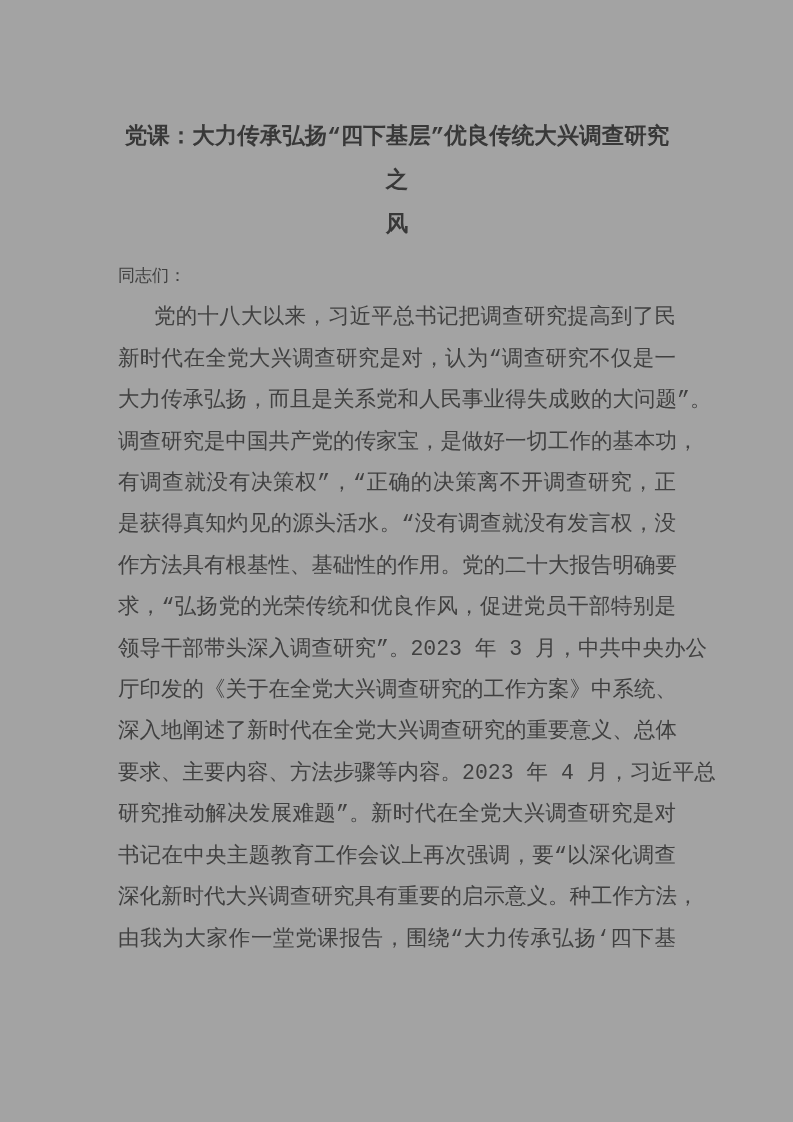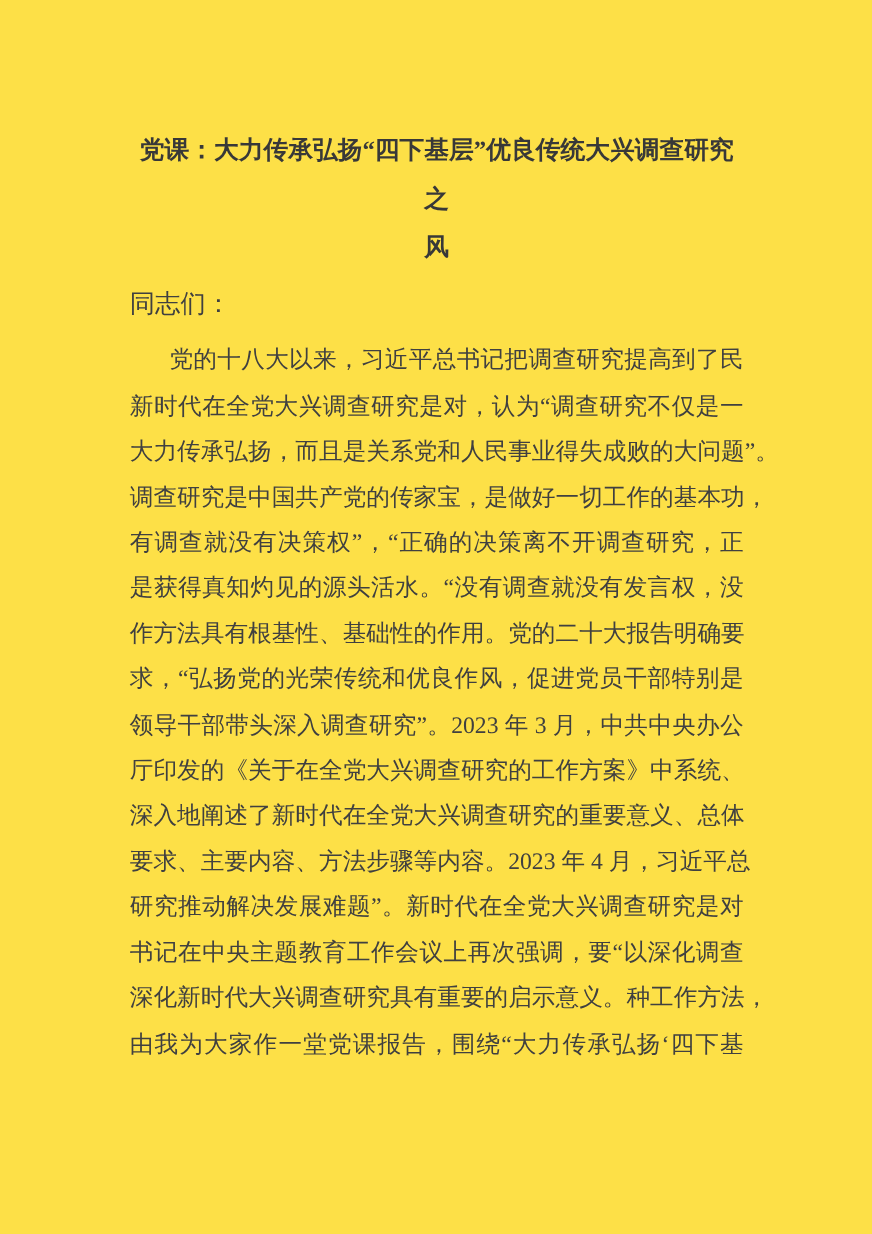--- a/index.html
+++ b/index.html
@@ -4,49 +4,48 @@
 <style>
   html, body {
     margin: 0;
     padding: 0;
     background: #ffffff;
   }
   .page {
     position: relative;
     width: 793px;
     height: 1122px;
-    background: #fde047;
+    background: #a3a3a3;
     overflow: hidden;
-    font-family: Liberation Serif, serif;
+    font-family: Liberation Mono, monospace;
   }
   .content {
     position: absolute;
     left: 118px;
     top: 0;
     width: 558px;
   }
   .title {
     margin-top: 115px;
     font-size: 22.5px;
     font-weight: bold;
     line-height: 44px;
     color: #383838;
     text-align: center;
   }
   .title .tline {
     display: block;
   }
   .salutation {
     margin-top: 9px;
-    font-size: 23px;
+    font-size: 17px;
     line-height: 41.4px;
     color: #404040;
   }
   .paragraph {
-    margin-top: 10px;
   }
   .paragraph .line {
     font-size: 21.5px;
     line-height: 41.4px;
     color: #404040;
     text-align: justify;
     text-align-last: justify;
     text-justify: inter-ideograph;
     white-space: nowrap;
   }

